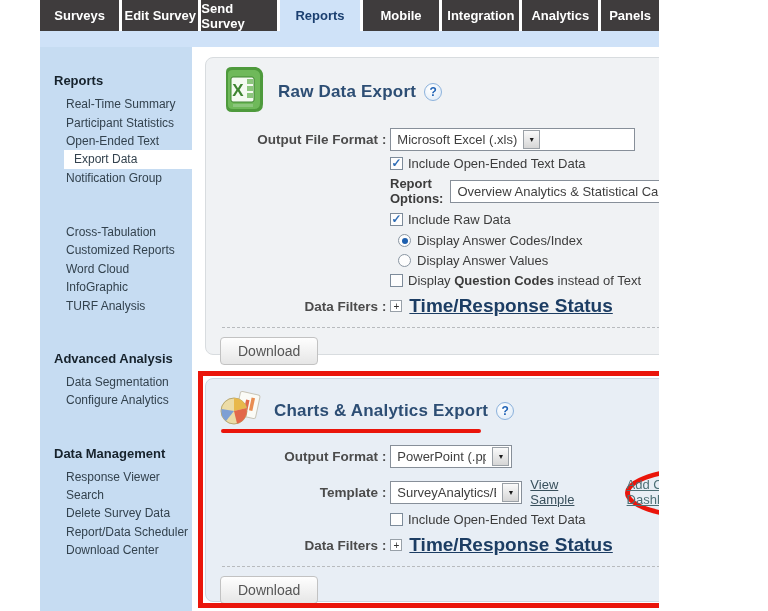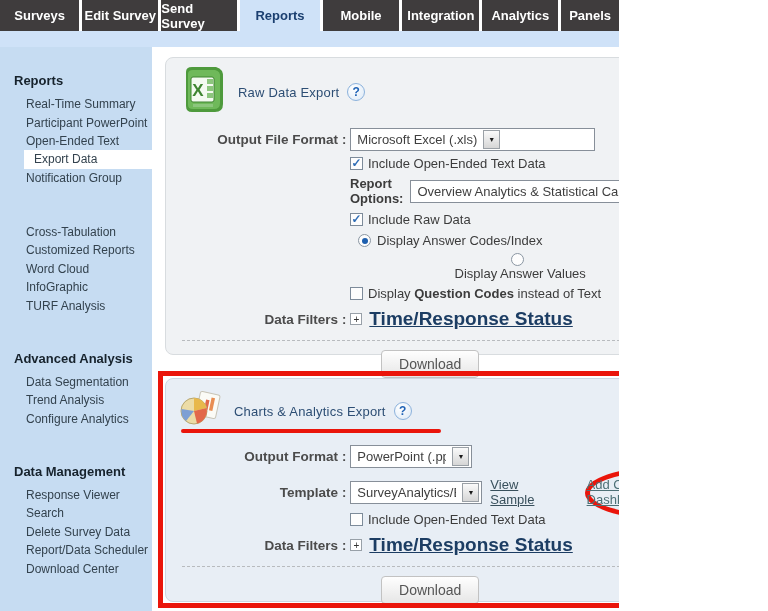--- a/index.html
+++ b/index.html
@@ -1,18 +1,18 @@
 <!DOCTYPE html>
 <html><head>
 <meta charset="utf-8">
 <style>
   * { margin:0; padding:0; box-sizing:border-box; }
   html,body { background:#fff; }
   body { font-family:"Liberation Sans", sans-serif; }
-  #app { position:relative; width:619px; height:611px; background:#8b5cf6; overflow:hidden; }
+  #app { position:relative; width:619px; height:611px; background:#8b5cf6; overflow:hidden;margin-left:40px; }
 
   
   .nav { display:flex; height:31px; background:#fff; }
   .nav-tab { height:31px; background:#3f3c3d; color:#fff; font-weight:bold; font-size:13px;
              display:flex; align-items:center; justify-content:center; margin-right:3px; cursor:pointer; }
   .nav-tab:last-child { margin-right:0; }
   .nav-tab.t0{width:99px}.nav-tab.t1{width:95px}.nav-tab.t2{width:95px}.nav-tab.t3{width:99px}
   .nav-tab.t4{width:96px}.nav-tab.t5{width:96px}.nav-tab.t6{width:95px}.nav-tab.t7{width:72px}
   .nav-tab.active { background:#cfe2f8; color:#1b3f70; }
   .nav-strip { height:16px; background:#cfe2f8; }
@@ -27,21 +27,21 @@
   .side-section:first-child { margin-top:0; }
   .side-title { font-size:13px; font-weight:bold; color:#16222c; padding-left:14px; margin-bottom:7px; }
   .side-item { font-size:12px; color:#33424e; padding:2.2px 0 2.2px 26px; cursor:pointer; white-space:nowrap; }
   .side-item.selected { background:#fff; margin-left:24px; padding-left:10px; }
 
   
   .panel { border-radius:8px; padding:6px 14px 12px 14px; }
   .panel-raw { background:#f0f2f4; border:1px solid #d8dcdf; height:298px; }
   .panel-charts { background:#e8eef5; border:1px solid #ccd7e2; height:224px; margin-top:23px; }
   .panel-head { display:flex; align-items:center; padding-top:2px; }
-  .panel-title { font-size:13px; font-weight:normal; color:#2d4e74; margin-left:12px; letter-spacing:0.2px; }
+  .panel-title { font-size:17px; font-weight:bold; color:#2d4e74; margin-left:12px; letter-spacing:0.2px; }
   .help { width:18px; height:18px; margin-left:8px; border-radius:50%; border:1px solid #8cb2dc;
           background:radial-gradient(circle at 35% 30%, #ffffff, #dce9f6); color:#1f62b5; font-weight:bold;
           font-size:12px; display:flex; align-items:center; justify-content:center; cursor:pointer; }
 
   .form-row { display:flex; align-items:center; margin-top:7px; }
   .label-col { width:158px; text-align:right; font-weight:bold; color:#4b4b4b; font-size:13.5px; flex-shrink:0; }
   .colon { color:#4b4b4b; font-weight:bold; margin:0 4px 0 4px; font-size:13px; }
   .ctrl-col { display:flex; align-items:center; }
   .indent { margin-left:170px; }
   .indent2 { margin-left:178px; }
@@ -69,21 +69,21 @@
   
   .plus-box { width:12px; height:12px; border:1px solid #98a0a8; background:#fff; display:inline-flex;
               align-items:center; justify-content:center; font-size:10px; line-height:9px; color:#333;
               margin-right:7px; cursor:pointer; }
   .filter-link { color:#1c3d63; font-weight:bold; text-decoration:underline; font-size:19px; cursor:pointer; }
 
   .view-sample { color:#39505c; text-decoration:underline; font-size:13px; margin-left:8px; cursor:pointer; }
   .add-custom { color:#4d7076; text-decoration:underline; font-size:13px; margin-left:44px; cursor:pointer; position:relative; z-index:12; }
 
   .dotted { border-top:1px dashed #b8bbbe; margin:10px 2px 0 2px; }
-  .btn-row { display:flex; justify-content:center; margin-top:9px; padding-right:2px; }
+  .btn-row { display:flex; justify-content:flex-start; margin-top:9px; padding-right:2px; }
   .btn { background:linear-gradient(#fefefe,#e6e6e6); border:1px solid #c2c2c2; border-radius:4px;
          color:#555; font-size:14px; padding:5px 17px; cursor:pointer; font-family:"Liberation Sans",sans-serif; }
 
   
   .anno-rect { position:absolute; left:158px; top:371px; width:605px; height:237px;
                border:5px solid #ea150b; pointer-events:none; z-index:10; }
   .anno-underline { position:absolute; left:181px; top:429px; width:260px; height:4px;
                     background:#ea150b; border-radius:2px; pointer-events:none; z-index:11; }
   .anno-ellipse { position:absolute; left:585px; top:467px; width:152px; height:52px;
                   border:5px solid #ea150b; border-radius:50%; pointer-events:none; z-index:11; }
@@ -104,36 +104,35 @@
     <div class="nav-tab t7">Panels</div>
   </div>
   <div class="nav-strip"></div>
 
   <div class="body-row">
 
     <div class="sidebar">
       <div class="side-section">
         <div class="side-title">Reports</div>
         <div class="side-item">Real-Time Summary</div>
-        <div class="side-item">Participant PowerPoint</div>
+        <div class="side-item">Participant Statistics</div>
         <div class="side-item">Open-Ended Text</div>
         <div class="side-item selected">Export Data</div>
         <div class="side-item">Notification Group</div>
       </div>
       <div class="side-section">
         <div class="side-item">Cross-Tabulation</div>
         <div class="side-item">Customized Reports</div>
         <div class="side-item">Word Cloud</div>
         <div class="side-item">InfoGraphic</div>
         <div class="side-item">TURF Analysis</div>
       </div>
       <div class="side-section">
         <div class="side-title">Advanced Analysis</div>
         <div class="side-item">Data Segmentation</div>
-        <div class="side-item">Trend Analysis</div>
         <div class="side-item">Configure Analytics</div>
       </div>
       <div class="side-section">
         <div class="side-title">Data Management</div>
         <div class="side-item">Response Viewer</div>
         <div class="side-item">Search</div>
         <div class="side-item">Delete Survey Data</div>
         <div class="side-item">Report/Data Scheduler</div>
         <div class="side-item">Download Center</div>
       </div>
@@ -193,21 +192,21 @@
           <span class="cb-label">Include Raw Data</span>
         </div>
 
         <div class="form-row indent2" style="margin-top:6px;">
           <span class="radio">
               <span class="dot"></span>
             </span>
           <span class="cb-label">Display Answer Codes/Index</span>
         </div>
 
-        <div class="form-row indent2" style="margin-top:5px;flex-direction:column;">
+        <div class="form-row indent2" style="margin-top:5px;">
           <span class="radio"></span>
           <span class="cb-label">Display Answer Values</span>
         </div>
 
         <div class="form-row indent" style="margin-top:5px;">
           <span class="cbox"></span>
           <span class="cb-label"><span>Display </span><span class="bold-inline">Question Codes</span><span> instead of Text</span></span>
         </div>
 
         <div class="form-row" style="margin-top:7px;">

